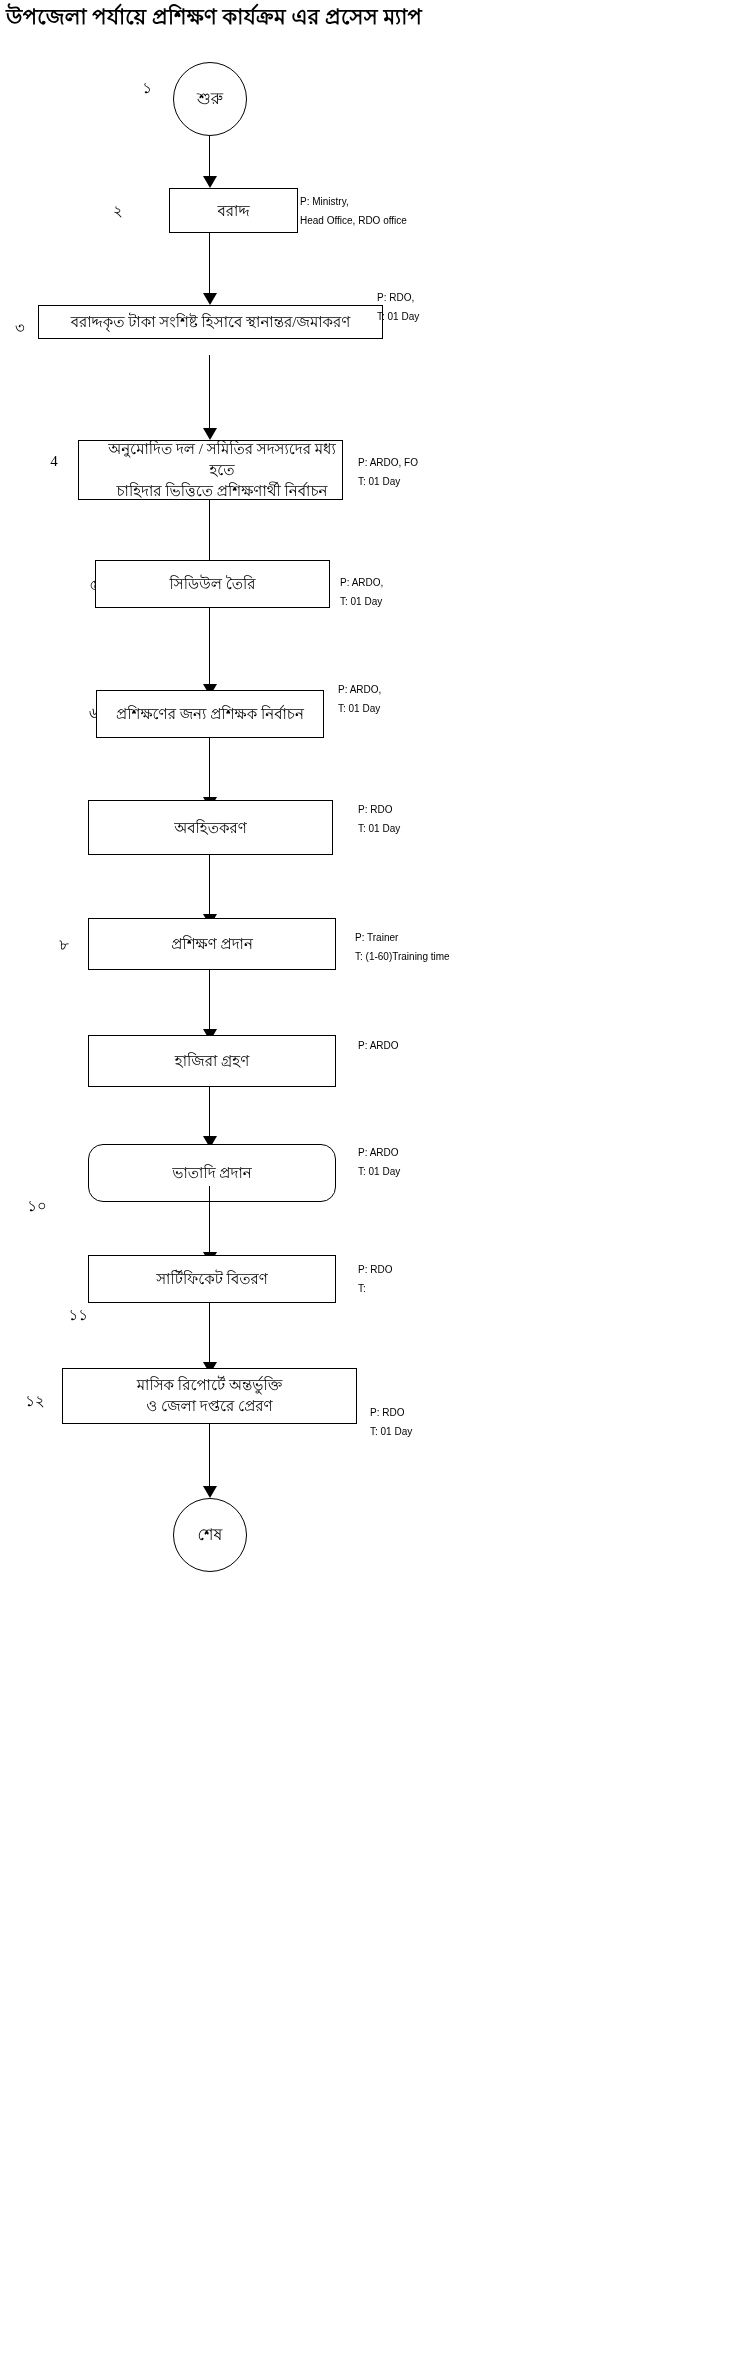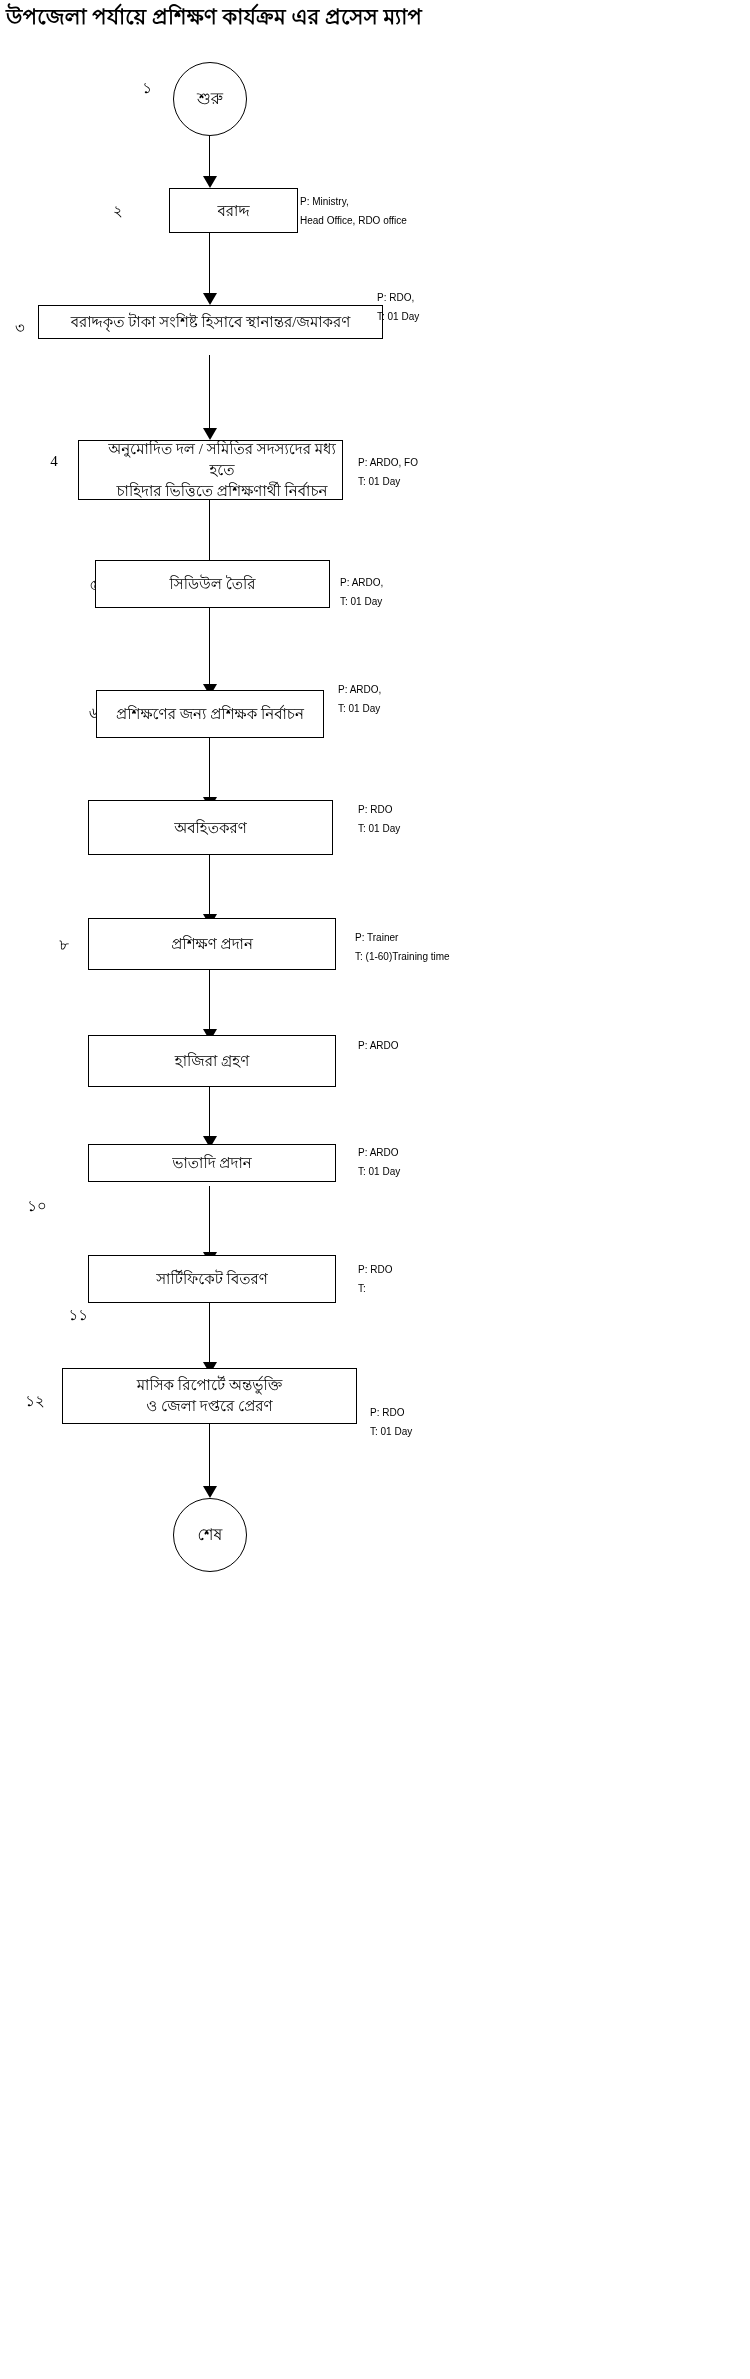--- a/index.html
+++ b/index.html
@@ -154,21 +154,21 @@
 <div class="arrowhead" style="left:203px; top:1029px;"></div>
 
 <div class="step-num" style="left:82px; top:1053px; width:24px;">৯</div>
 <div class="node" style="left:88px; top:1035px; width:248px; height:52px;">হাজিরা গ্রহণ</div>
 <div class="annot" style="left:358px; top:1036px; width:300px;">P: ARDO</div>
 
 <div class="conn" style="left:209px; top:1087px; height:52px;"></div>
 <div class="arrowhead" style="left:203px; top:1136px;"></div>
 
 <div class="step-num" style="left:22px; top:1198px; width:30px;">১০</div>
-<div class="node" style="left:88px; top:1144px; width:248px; height:38px;">ভাতাদি প্রদান</div>
+<div class="node" style="left:88px; top:1144px; width:248px; height:58px;border-radius:15px;">ভাতাদি প্রদান</div>
 <div class="annot" style="left:358px; top:1143px; width:300px;">P: ARDO
 T:  01 Day</div>
 
 <div class="conn" style="left:209px; top:1186px; height:68px;"></div>
 <div class="arrowhead" style="left:203px; top:1252px;"></div>
 
 <div class="step-num" style="left:58px; top:1307px; width:30px;text-align:right;">১১</div>
 <div class="node" style="left:88px; top:1255px; width:248px; height:48px;">সার্টিফিকেট বিতরণ</div>
 <div class="annot" style="left:358px; top:1260px; width:300px;">P: RDO
 T:</div>

